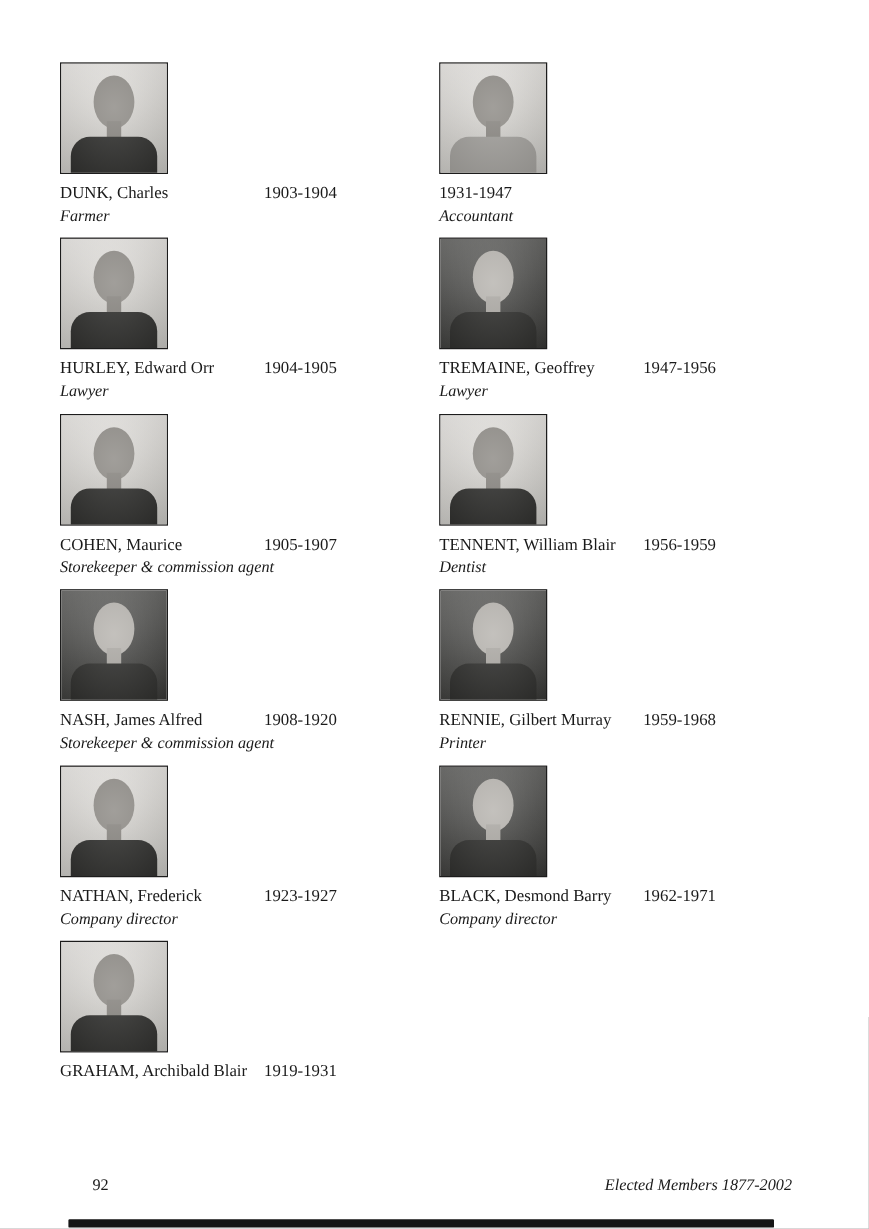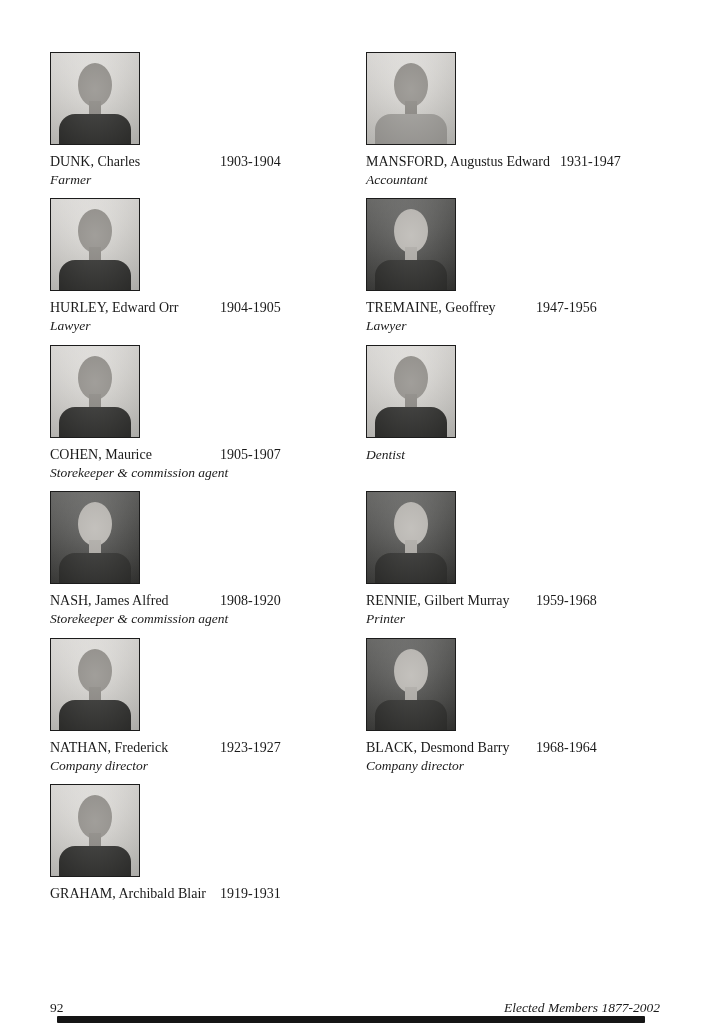--- a/index.html
+++ b/index.html
@@ -64,22 +64,22 @@
   .person-occupation{
     font-style:italic;
     font-size:13.5px;line-height:17px;
     margin-top:1px;
   }
   .footer{
     position:absolute;left:50px;right:64px;top:980px;
     display:flex;justify-content:space-between;align-items:baseline;
     font-size:13.5px;
   }
-  .page-number{font-style:normal;}
-  .footer-title{font-style:italic;margin-top:20px;}
+  .page-number{font-style:normal;margin-left:27px;}
+  .footer-title{font-style:italic;}
   .scan-edge-line{
     position:absolute;left:57px;top:1016px;
     width:588px;height:7px;
     background:#151515;
     border-radius:1px;
   }
 </style>
 </head>
 <body>
 
@@ -199,21 +199,20 @@
       <div class="photo-box">
         <div class="photo-fill light lightsuit">
           <div class="head"></div>
             <div class="neck"></div>
             <div class="torso"></div>
             <div class="vignette"></div>
         </div>
       </div>
       <div class="entry-text">
         <div class="name-line">
-          <span class="person-name">MANSFORD, Augustus Edward</span>
           <span class="person-years">1931-1947</span>
         </div>
         <div class="person-occupation">Accountant</div>
       </div>
     </div>
 
     <div class="entry">
       <div class="photo-box">
         <div class="photo-fill dark">
           <div class="head"></div>
@@ -234,20 +233,24 @@
     <div class="entry">
       <div class="photo-box">
         <div class="photo-fill light">
           <div class="head"></div>
             <div class="neck"></div>
             <div class="torso"></div>
             <div class="vignette"></div>
         </div>
       </div>
       <div class="entry-text">
+        <div class="name-line">
+          <span class="person-name">TENNENT, William Blair</span>
+          <span class="person-years">1956-1959</span>
+        </div>
         <div class="person-occupation">Dentist</div>
       </div>
     </div>
 
     <div class="entry">
       <div class="photo-box">
         <div class="photo-fill dark">
           <div class="head"></div>
             <div class="neck"></div>
             <div class="torso"></div>
@@ -268,21 +271,21 @@
         <div class="photo-fill dark">
           <div class="head"></div>
             <div class="neck"></div>
             <div class="torso"></div>
             <div class="vignette"></div>
         </div>
       </div>
       <div class="entry-text">
         <div class="name-line">
           <span class="person-name">BLACK, Desmond Barry</span>
-          <span class="person-years">1968-1964</span>
+          <span class="person-years">1962-1971</span>
         </div>
         <div class="person-occupation">Company director</div>
       </div>
     </div>
 
   </div>
 
   <div class="footer">
     <span class="page-number">92</span>
     <span class="footer-title">Elected Members 1877-2002</span>

